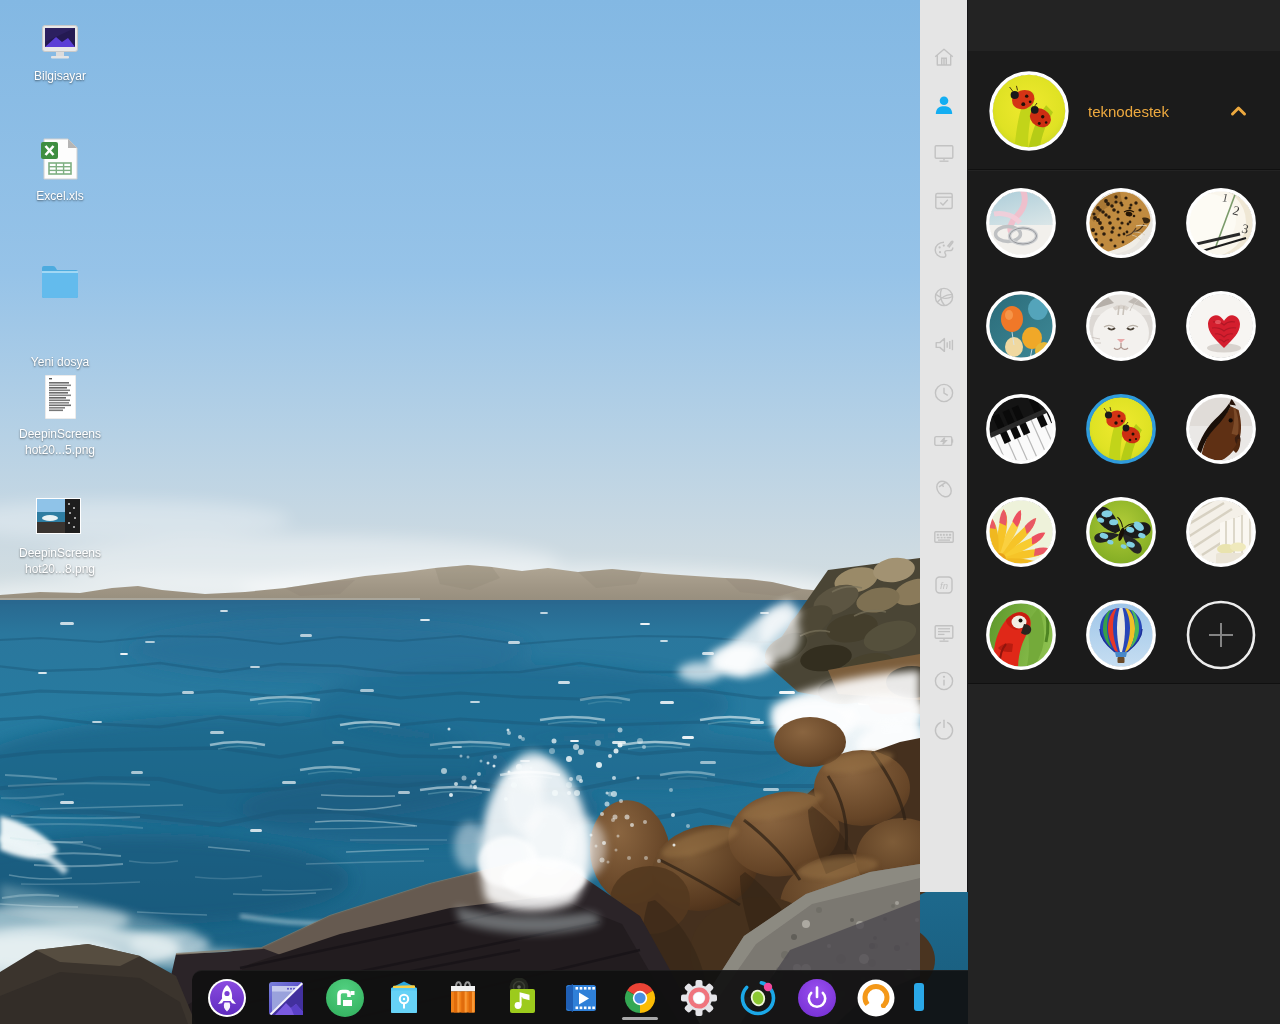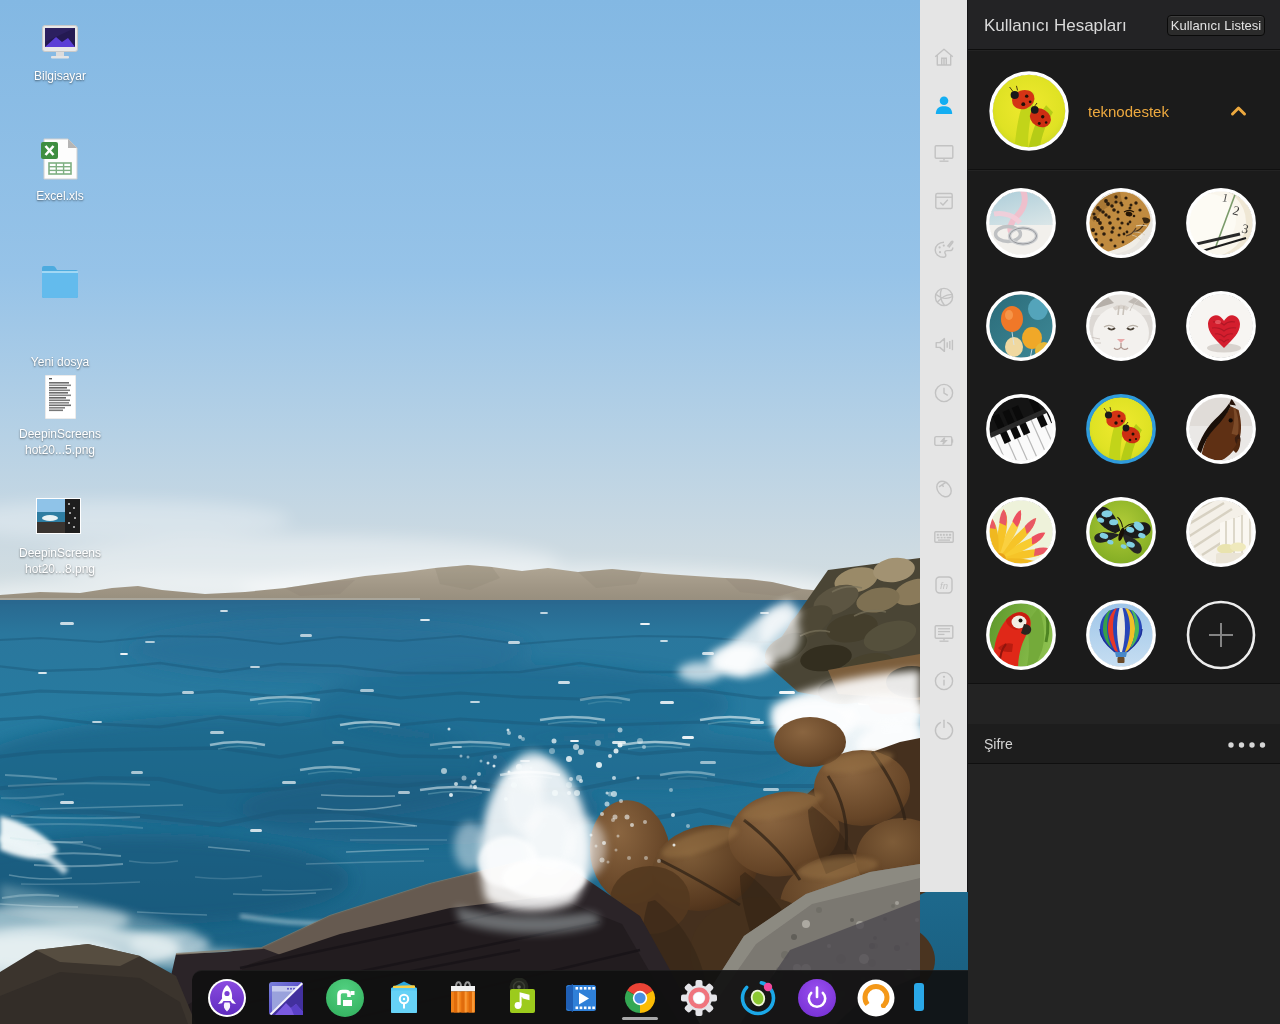--- a/index.html
+++ b/index.html
@@ -746,24 +746,20 @@
           <circle cx="12" cy="12" r="8.6" stroke="#c2c2c2" fill="none" stroke-width="1.4"></circle>
           <line x1="12" y1="10.8" x2="12" y2="16.6" stroke="#c2c2c2" fill="none" stroke-width="1.4"></line>
           <circle cx="12" cy="7.8" r="1.1" fill="#c2c2c2"></circle>
         </svg></div>
 <div class="sicon" style="top:717px"><svg width="24" height="24" viewBox="0 0 24 24">
           <path d="M8.4,5.6 A8.6,8.6 0 1 0 15.6,5.6" stroke="#c2c2c2" fill="none" stroke-width="1.4" stroke-linecap="round"></path>
           <line x1="12" y1="3.2" x2="12" y2="10.4" stroke="#c2c2c2" fill="none" stroke-width="1.4" stroke-linecap="round"></line>
         </svg></div>
 </div>
   <div id="panel">
-    <div id="phead">
-      <div id="ptitle">Kullanıcı Hesapları</div>
-      <div id="pbtn">Kullanıcı Listesi</div>
-    </div>
     <div id="userrow"></div>
 <div class="abs" style="left:21px;top:71px;width:80px;height:80px">
 <svg width="80" height="80" viewBox="0 0 70 70">
           <radialGradient id="aUbg" cx="0.5" cy="0.45" r="0.75">
             <stop offset="0" stop-color="#f0ea2e"></stop>
             <stop offset="0.55" stop-color="#dfe224"></stop>
             <stop offset="1" stop-color="#adc61e"></stop>
           </radialGradient>
 <clipPath id="acU">
             <circle cx="35" cy="35" r="32"></circle>
@@ -1191,27 +1187,14 @@
 <clipPath id="ac14">
             <circle cx="35" cy="35" r="32"></circle>
           </clipPath>
 <g clip-path="url(#ac14)">
             <rect width="70" height="70" fill="#1b1b1b"></rect>
 <line x1="23" y1="35" x2="47" y2="35" stroke="#848484" stroke-width="2"></line>
 <line x1="35" y1="23" x2="35" y2="47" stroke="#848484" stroke-width="2"></line>
           </g>
 <circle cx="35" cy="35" r="33" fill="none" stroke="#eeeeee" stroke-width="2.6"></circle>
 </svg></div>
-    <div class="prow" style="top:724px;height:40px;">
-        <span class="lab">Şifre</span>
-<div style="position:absolute;right:12px;top:18px;width:40px;height:6px;">
-<svg width="40" height="6" style="display:block">
-            <g fill="#d6d6d6">
-              <circle cx="3" cy="3" r="2.7"></circle>
-              <circle cx="13.5" cy="3" r="2.7"></circle>
-              <circle cx="24" cy="3" r="2.7"></circle>
-              <circle cx="34.5" cy="3" r="2.7"></circle>
-            </g>
-          </svg>
-        </div>
-      </div>
   </div>
 </div>
 
 </body></html>

